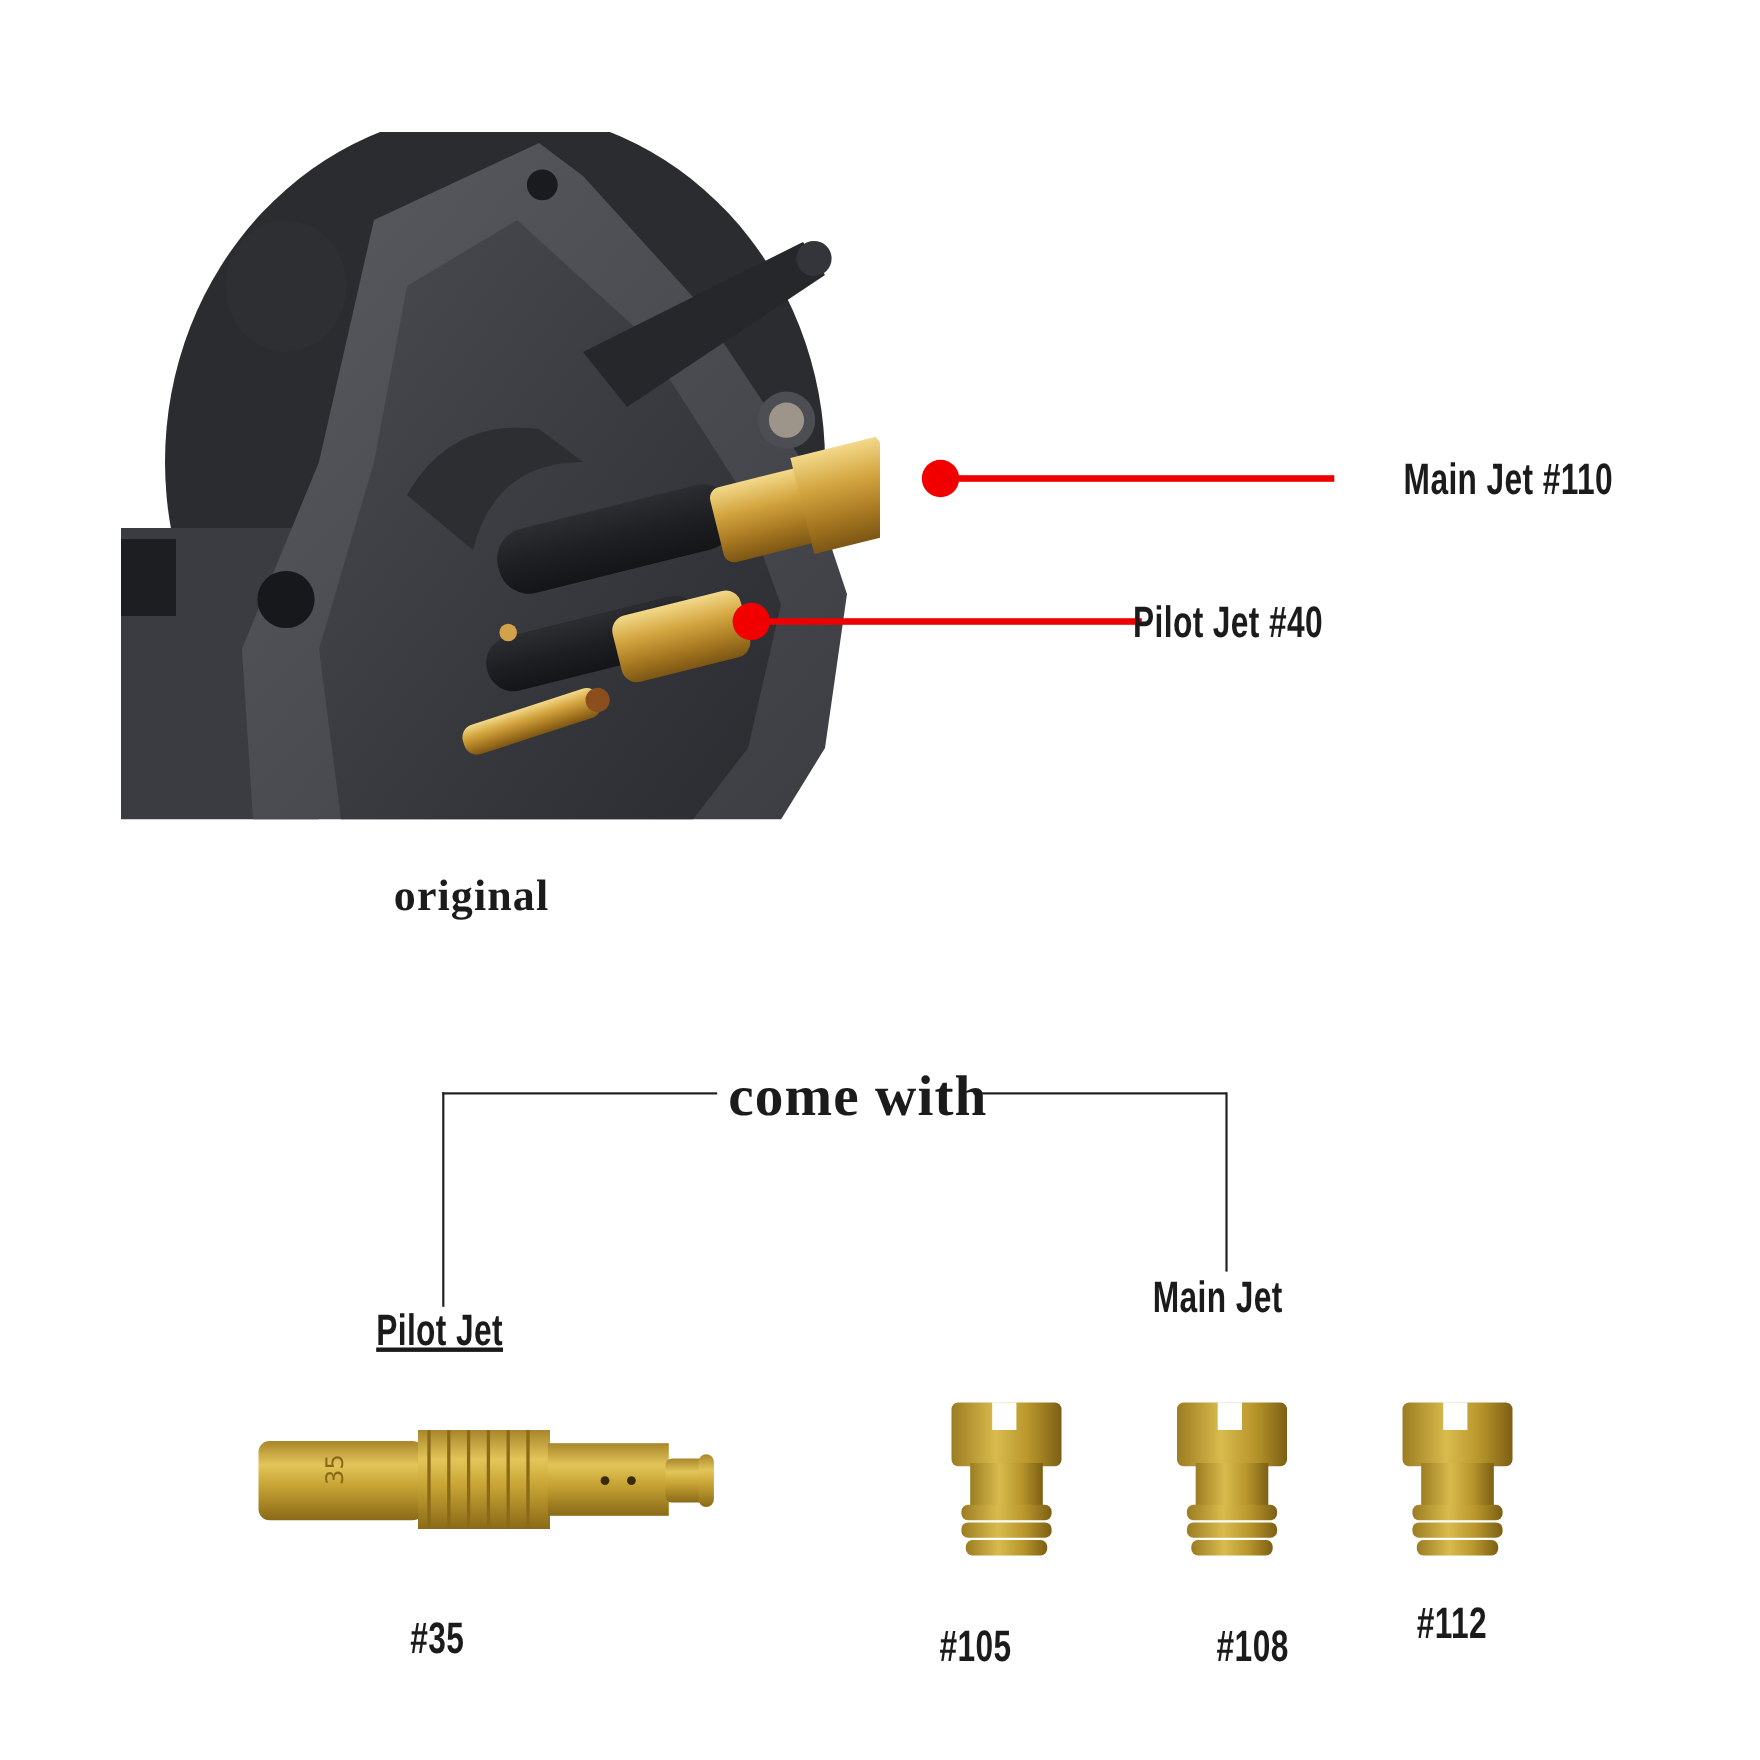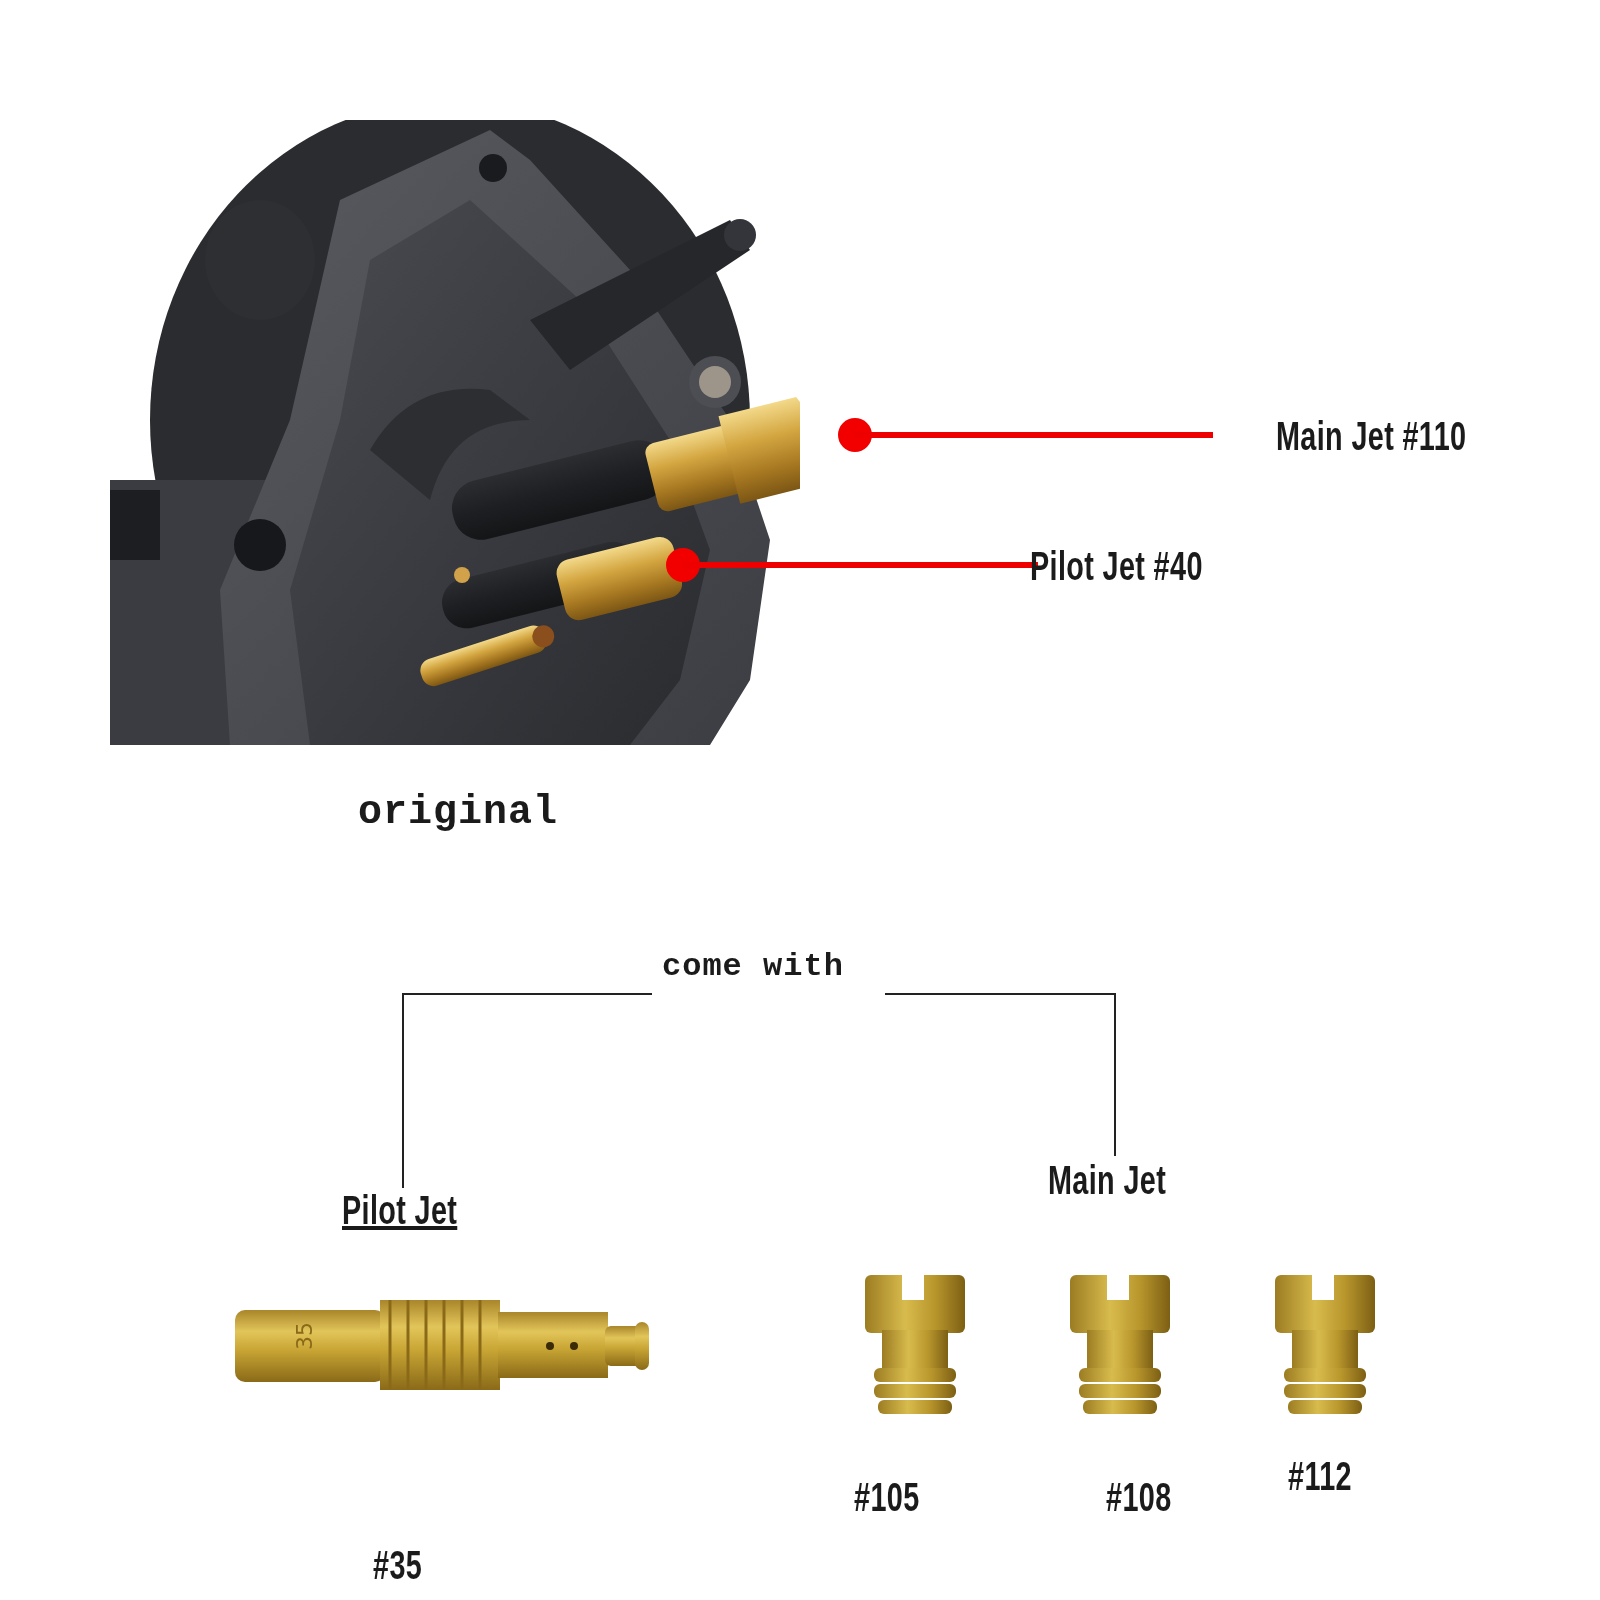--- a/index.html
+++ b/index.html
@@ -4,21 +4,21 @@
   <style>
     html, body { margin: 0; padding: 0; background: #ffffff; }
     body { width: 1600px; height: 1600px; position: relative; overflow: hidden;
            font-family: "Liberation Sans", sans-serif; color: #1a1a1a; }
     .abs { position: absolute; }
 
     
     .cond { font-family: "Liberation Sans", sans-serif; font-weight: 700;
             transform-origin: left top; transform: scaleX(0.72); white-space: nowrap;
             color: #1b1b1b; letter-spacing: 0.5px; }
-    .humanist { font-family: Liberation Mono, monospace; font-weight: 700; color: #1b1b1b;
+    .humanist { font-family: Liberation Serif, serif; font-weight: 700; color: #1b1b1b;
                 white-space: nowrap; letter-spacing: 1px; }
 
     
     #photo { left: 110px; top: 120px; width: 690px; height: 625px; }
 
     
     .redline { background: #ee0000; height: 6px; }
     .reddot { width: 34px; height: 34px; border-radius: 50%; background: #f20000; }
 
     .thinline { background: #222; }
@@ -105,21 +105,21 @@
   <div class="cond" style="font-size:40px;">Pilot Jet #40</div>
 </div>
 
 <div class="abs humanist" style="left:358px; top:790px; font-size:40px;">original</div>
 
 <div class="abs thinline" style="left:402px; top:993px; width:250px; height:2px;"></div>
 <div class="abs thinline" style="left:885px; top:993px; width:230px; height:2px;"></div>
 <div class="abs thinline" style="left:402px; top:993px; width:2px; height:195px;"></div>
 <div class="abs thinline" style="left:1114px; top:993px; width:2px; height:163px;"></div>
 
-<div class="abs humanist" style="left:662px; top:948px; font-size:32px;">come with</div>
+<div class="abs humanist" style="left:662px; top:968px; font-size:52px;">come with</div>
 
 <div class="abs" style="left:342px; top:1188px;text-decoration:underline;">
   <div class="cond" style="font-size:40px;">Pilot Jet</div>
 </div>
 <div class="abs" style="left:1048px; top:1158px;">
   <div class="cond" style="font-size:40px;">Main Jet</div>
 </div>
 
 <div class="abs" style="left:230px; top:1290px; width:420px; height:100px;">
   <svg width="420" height="100" viewBox="0 0 420 100">
@@ -182,21 +182,21 @@
   <svg width="110" height="150" viewBox="0 0 110 150">
     <rect x="5" y="5" width="100" height="58" rx="6" fill="url(#mjG)"></rect>
     <rect x="42" y="5" width="22" height="25" fill="#ffffff"></rect>
     <rect x="22" y="60" width="66" height="40" fill="url(#mjG)"></rect>
     <rect x="14" y="98" width="82" height="14" rx="6" fill="url(#mjG)"></rect>
     <rect x="14" y="114" width="82" height="14" rx="6" fill="url(#mjG)"></rect>
     <rect x="18" y="130" width="74" height="14" rx="6" fill="url(#mjG)"></rect>
   </svg>
 </div>
 
-<div class="abs" style="left:373px; top:1543px;">
+<div class="abs" style="left:373px; top:1468px;">
   <div class="cond" style="font-size:40px;">#35</div>
 </div>
 <div class="abs" style="left:854px; top:1475px;">
   <div class="cond" style="font-size:40px;">#105</div>
 </div>
 <div class="abs" style="left:1106px; top:1475px;">
   <div class="cond" style="font-size:40px;">#108</div>
 </div>
 <div class="abs" style="left:1288px; top:1454px;">
   <div class="cond" style="font-size:40px;">#112</div>

